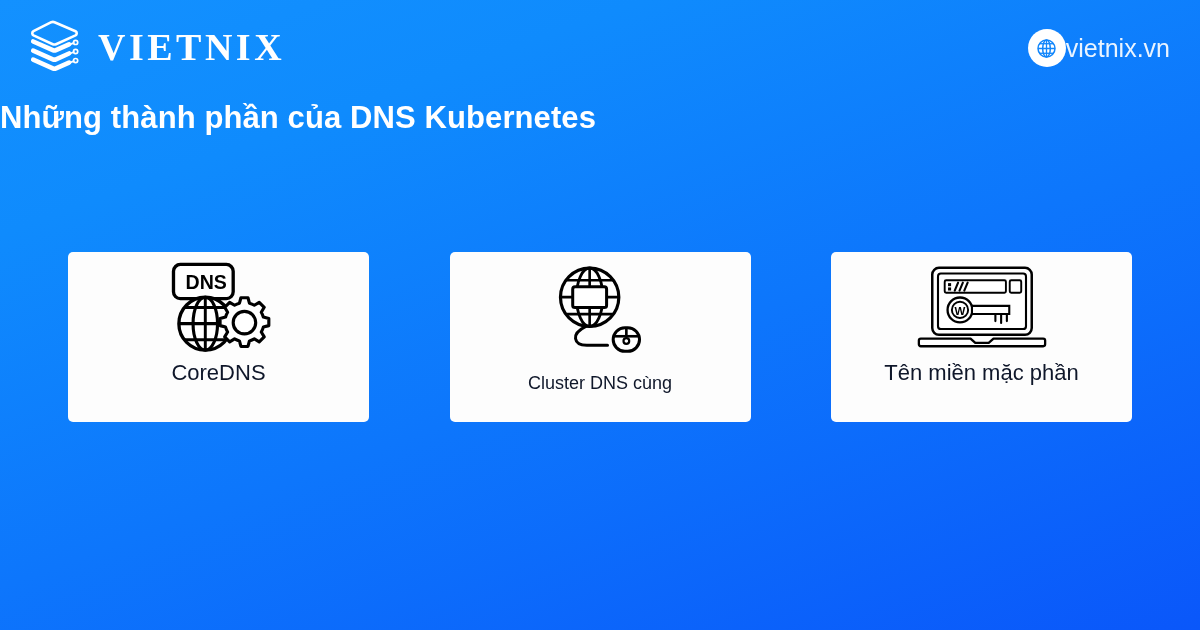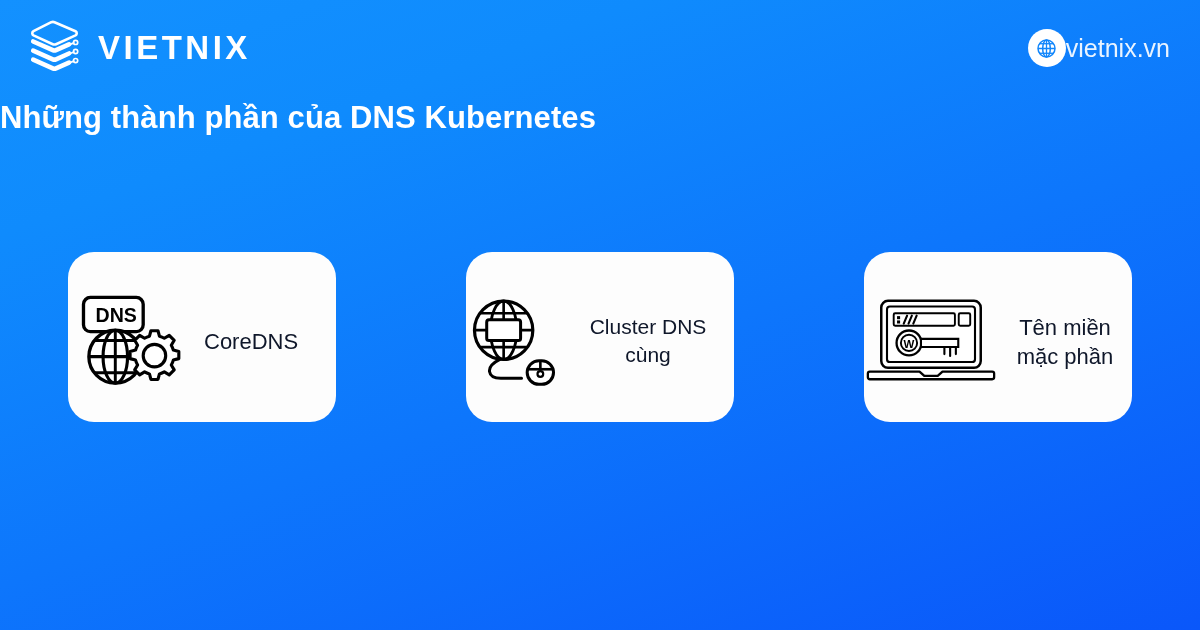--- a/index.html
+++ b/index.html
@@ -29,24 +29,25 @@
     align-items: center;
     gap: 14px;
   }
   .brand-mark {
     width: 56px;
     height: 58px;
     display: block;
   }
   .brand-word {
     color: #ffffff;
-    font-size: 33px;
+    font-size: 38px;
     font-weight: bold;
     letter-spacing: 3.5px;
     line-height: 1;
+    font-family: Liberation Serif, serif;
   }
 
   .site {
     position: absolute;
     right: 30px;
     top: 29px;
     display: flex;
     align-items: center;
   }
   .globe-badge {
@@ -81,48 +82,48 @@
   .cards {
     position: absolute;
     left: 68px;
     top: 252px;
     width: 1064px;
     height: 170px;
     display: flex;
     justify-content: space-between;
   }
   .card {
-    width: 268px;
+    width: 301px;
     height: 170px;
     background: #fdfdfd;
-    border-radius: 26px;
-    display: flex;
-    flex-direction: row;
+    border-radius: 5px;
+    display: flex;
+    flex-direction: column;
     align-items: center;
     justify-content: flex-start;
     box-sizing: border-box;
     padding-top: 8px;
   }
   .card-icon {
     height: 96px;
     display: flex;
     align-items: center;
     justify-content: center;
   }
   .card-label {
     color: #0f172a;
     font-size: 22px;
     line-height: 1.32;
     text-align: center;
     padding: 0 14px;
     margin-top: 2px;
   }
   .card-label.two-line {
-    font-size: 21px;
-    margin-top: 0px;
+    font-size: 18px;
+    margin-top: 16px;
   }
 </style>
 </head>
 <body>
 
 <div class="banner">
 
   <div class="brand">
     <span class="brand-mark">
       <svg viewBox="0 0 56 58" width="56" height="58" fill="none" xmlns="http://www.w3.org/2000/svg">

